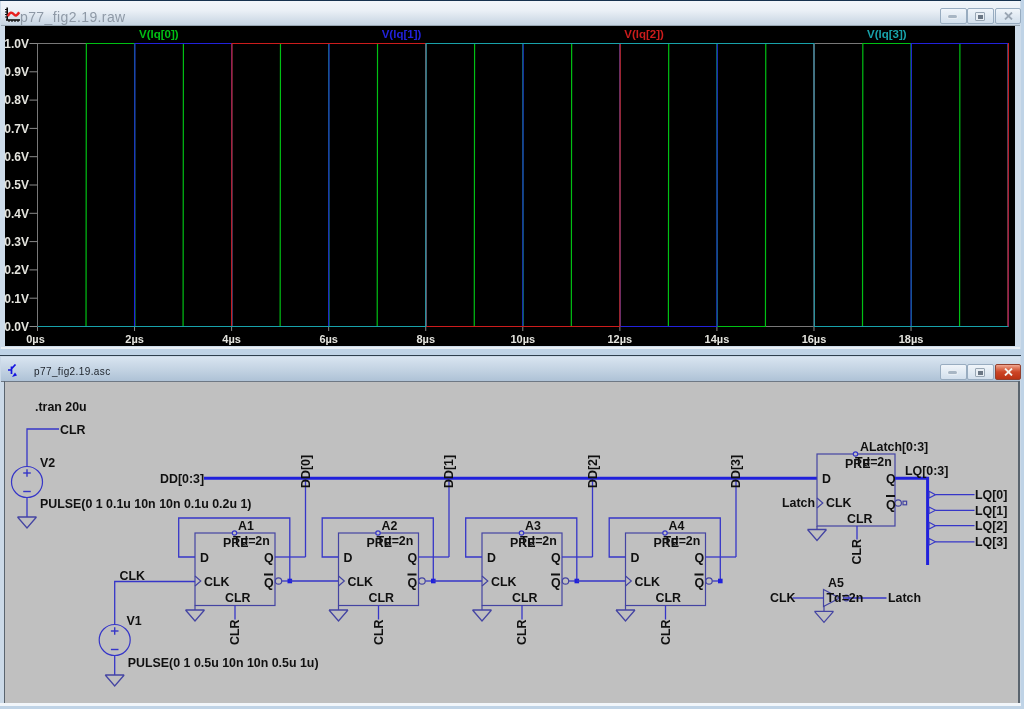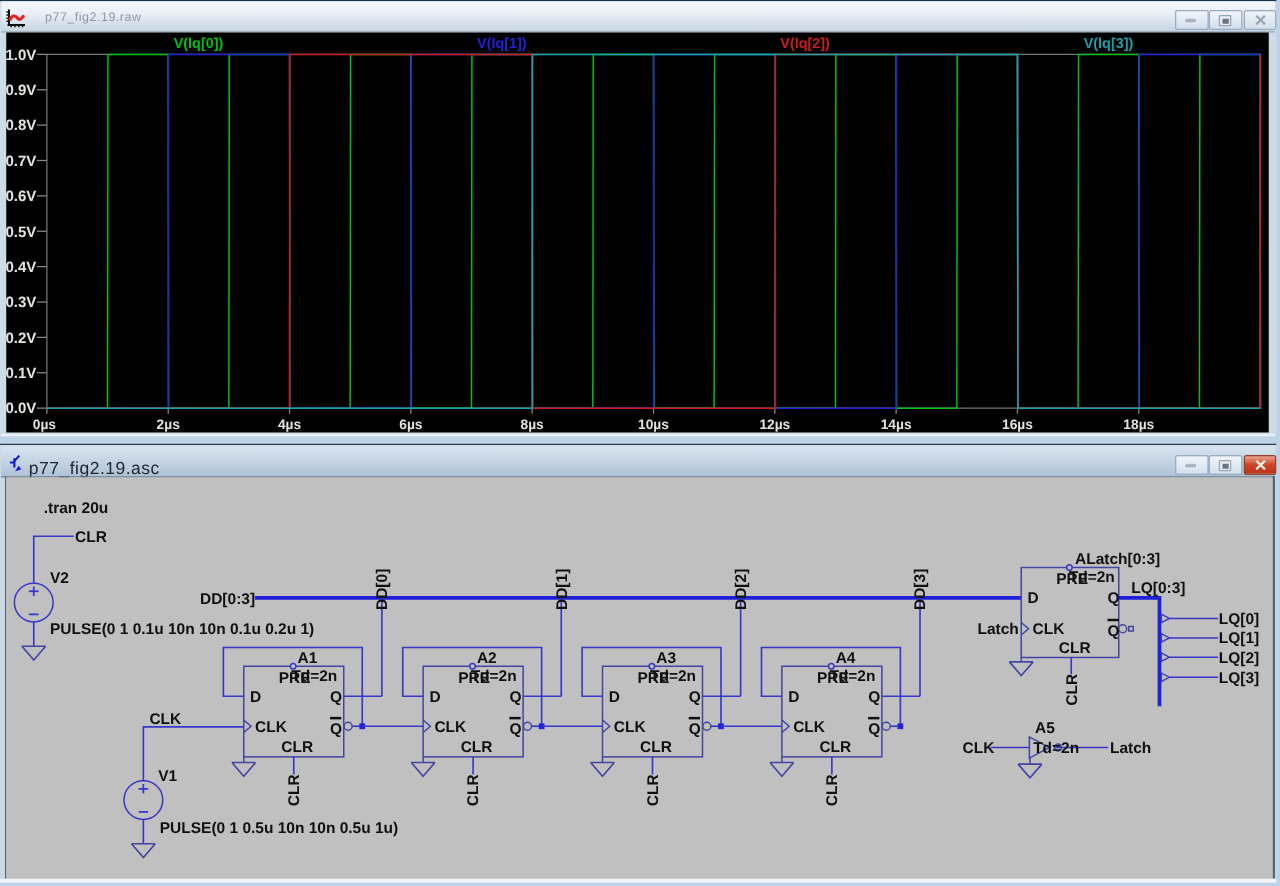--- a/index.html
+++ b/index.html
@@ -7,21 +7,21 @@
 </style></head>
 <body>
 <div class="abs" style="left:0;top:0;width:1021px;height:348px;background:#CEDCEA;border-top:1px solid #16324E"></div>
 <div class="abs" style="left:1px;top:1px;width:1019px;height:24px;background:linear-gradient(#F2F6FA,#EAF0F6 40%,#C6D4E2)"></div>
 <svg class="abs" style="left:5px;top:7px" width="16" height="15" viewBox="0 0 16 15">
 <line x1="2.2" y1="0.5" x2="2.2" y2="13" stroke="#111" stroke-width="1.6"></line>
 <line x1="1" y1="13" x2="15" y2="13" stroke="#111" stroke-width="1.6"></line>
 <path d="M0,2.5 H2 M0,5 H2 M0,7.5 H2 M0,10 H2 M4,13 V15 M7,13 V15 M10,13 V15 M13,13 V15" stroke="#111" stroke-width="1.2" fill="none"></path>
 <path d="M2.8,9.2 C4.8,5 6.8,5 8.8,7.3 C10.6,9.4 12,8.6 14.2,5.2" stroke="#E82020" stroke-width="2.5" fill="none"></path>
 </svg>
-<div class="abs" style="left:36px;top:9px;font-size:10px;letter-spacing:0.4px;color:#8E99A6">p77_fig2.19.raw</div>
+<div class="abs" style="left:20px;top:9px;font-size:14px;letter-spacing:0.4px;color:#8E99A6">p77_fig2.19.raw</div>
 <div style="position:absolute;width:24.5px;height:13.5px;border:1px solid #98ACC0;border-radius:2px;background:linear-gradient(#F0F5FA,#D2DFEC);left:940px;top:8px">
     <div style="position:absolute;left:6.5px;top:5.5px;width:9px;height:3.5px;border-radius:2px;background:#A8B6C4;box-shadow:0 0 0 1px #E8EEF4"></div>
   </div>
 <div style="position:absolute;width:24.5px;height:13.5px;border:1px solid #98ACC0;border-radius:2px;background:linear-gradient(#F0F5FA,#D2DFEC);left:967px;top:8px">
     <div style="position:absolute;left:7px;top:2.5px;width:8px;height:7px;border:1px solid #98A6B4;border-radius:1px;background:#E8EEF4">
       <div style="position:absolute;left:2px;top:2.5px;width:4.5px;height:3.5px;background:#6A7684"></div>
     </div>
   </div>
 <div style="position:absolute;width:24.5px;height:13.5px;border:1px solid #98ACC0;border-radius:2px;background:linear-gradient(#F0F5FA,#D2DFEC);left:994.5px;top:8px">
     <svg style="position:absolute;left:8px;top:3px" width="9" height="8" viewBox="0 0 9 8">
@@ -88,21 +88,21 @@
     <text x="401.5" y="38" text-anchor="middle" class="tl" fill="#2222DC">V(lq[1])</text>
     <text x="644.1" y="38" text-anchor="middle" class="tl" fill="#CC1C1C">V(lq[2])</text>
     <text x="886.8" y="38" text-anchor="middle" class="tl" fill="#18A2AA">V(lq[3])</text>
 </svg>
 <div class="abs" style="left:0;top:355px;width:1021px;height:350px;background:#CBD9E7;border-top:1.5px solid #2E3E4C"></div>
 <div class="abs" style="left:1px;top:357px;width:1019px;height:24px;background:linear-gradient(#D8E4F0,#C2D2E2 55%,#AEC2D6)"></div>
 <svg class="abs" style="left:7px;top:364px" width="14" height="15" viewBox="0 0 14 15">
 <path d="M4.5,2.5 V10 M1,6 H4.5 M4.8,4.5 L8.5,0.5" stroke="#1414E0" stroke-width="1.7" fill="none"></path>
 <path d="M5,13 L10,11.5 L8,8.5 Z" fill="#1414E0"></path>
 </svg>
-<div class="abs" style="left:23px;top:366px;font-size:14px;letter-spacing:0.4px;color:#20262E">p77_fig2.19.asc</div>
+<div class="abs" style="left:34px;top:366px;font-size:10px;letter-spacing:0.4px;color:#20262E">p77_fig2.19.asc</div>
 <div style="position:absolute;width:24.5px;height:13.5px;border:1px solid #98ACC0;border-radius:2px;background:linear-gradient(#F0F5FA,#D2DFEC);left:940px;top:364px">
     <div style="position:absolute;left:6.5px;top:5.5px;width:9px;height:3.5px;border-radius:2px;background:#A8B6C4;box-shadow:0 0 0 1px #E8EEF4"></div>
   </div>
 <div style="position:absolute;width:24.5px;height:13.5px;border:1px solid #98ACC0;border-radius:2px;background:linear-gradient(#F0F5FA,#D2DFEC);left:967px;top:364px">
     <div style="position:absolute;left:7px;top:2.5px;width:8px;height:7px;border:1px solid #98A6B4;border-radius:1px;background:#E8EEF4">
       <div style="position:absolute;left:2px;top:2.5px;width:4.5px;height:3.5px;background:#6A7684"></div>
     </div>
   </div>
 <div style="position:absolute;width:24.5px;height:13.5px;border:1px solid #98ACC0;border-radius:2px;left:994.5px;top:364px;border-color:#93402E;background:linear-gradient(#F2A892,#E07C60 20%,#CC4526 50%,#BA3315)">
     <svg style="position:absolute;left:8px;top:3px" width="9" height="8" viewBox="0 0 9 8">

